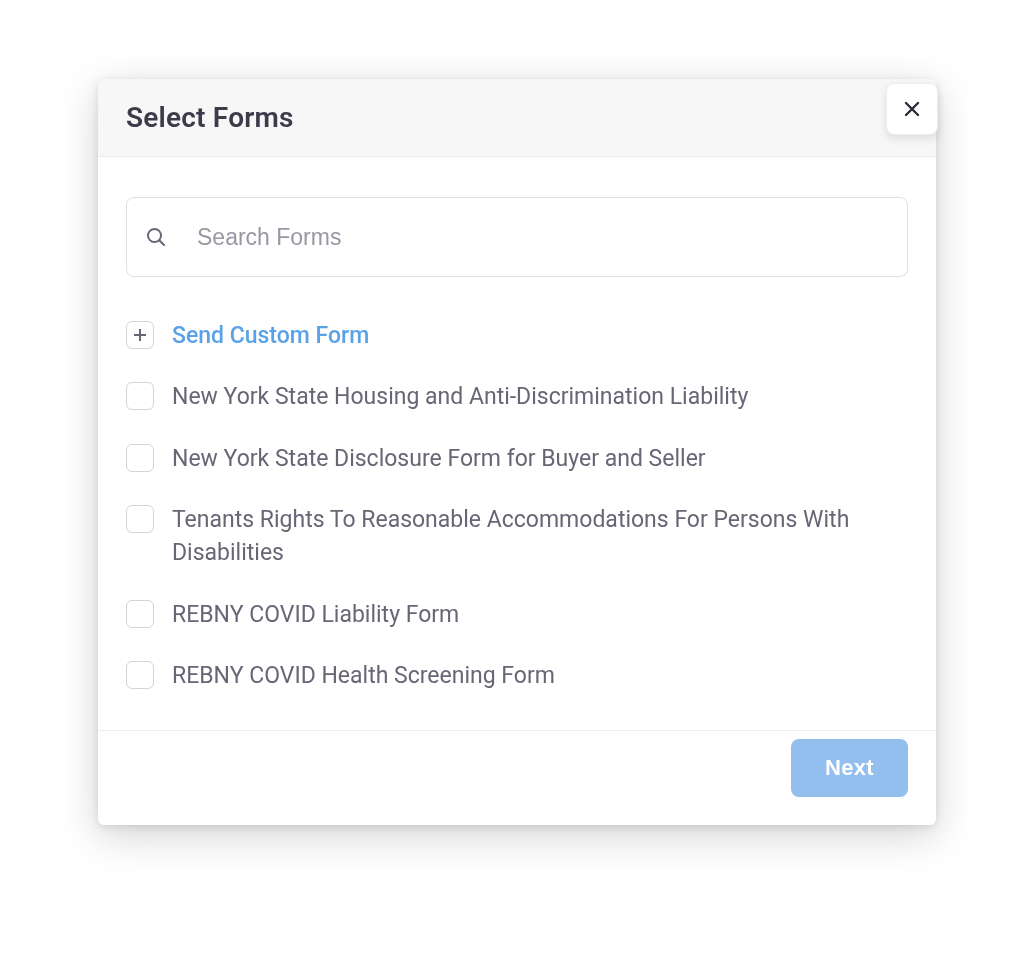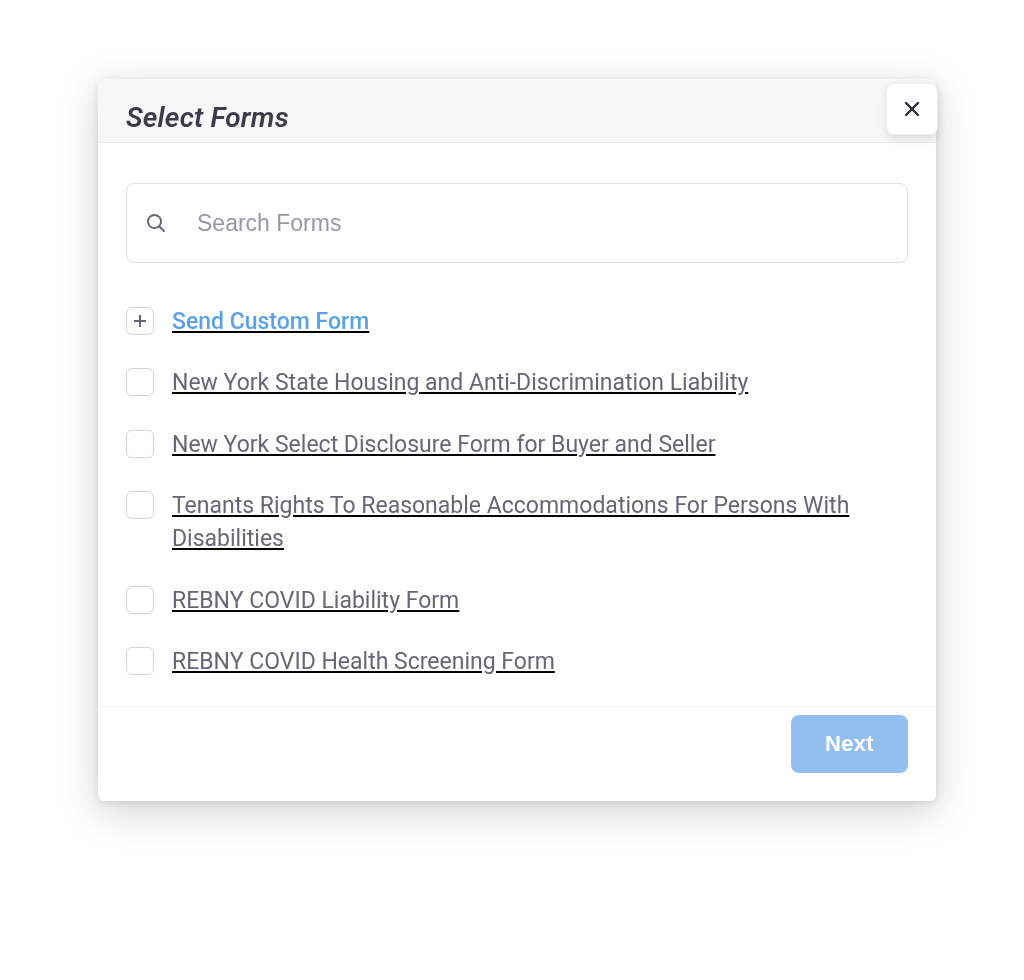--- a/index.html
+++ b/index.html
@@ -18,22 +18,21 @@
     width: 838px;
     background: #ffffff;
     border-radius: 6px;
     box-shadow: 0 10px 40px rgba(0,0,0,0.18), 0 2px 8px rgba(0,0,0,0.10);
   }
   .modal-header {
     position: relative;
     background: #f7f7f8;
     border-bottom: 1px solid #eceaee;
     border-radius: 6px 6px 0 0;
-    padding: 22px 28px 8px 28px;
-    font-style: italic;
+    padding: 22px 28px 22px 28px;
   }
   .modal-title {
     font-size: 28px;
     font-weight: 600;
     color: #3f3a4a;
     letter-spacing: 0.2px;
   }
   .close-btn {
     position: absolute;
     top: 4px;
@@ -76,23 +75,22 @@
     color: #9a96a3;
   }
   .list {
     margin-top: 42px;
   }
   .row {
     display: flex;
     align-items: flex-start;
     gap: 18px;
     margin-bottom: 28px;
-    text-decoration: underline;
-  }
-  .row:last-child { margin-bottom: 4px; }
+  }
+  .row:last-child { margin-bottom: 14px; }
   .box {
     flex-shrink: 0;
     width: 28px;
     height: 28px;
     border: 1.5px solid #d5d3da;
     border-radius: 6px;
     background: #ffffff;
     display: flex;
     align-items: center;
     justify-content: center;
@@ -165,21 +163,21 @@
         <div class="label link">Send Custom Form</div>
       </div>
 
       <div class="row">
         <div class="box"></div>
         <div class="label">New York State Housing and Anti-Discrimination Liability</div>
       </div>
 
       <div class="row">
         <div class="box"></div>
-        <div class="label">New York Select Disclosure Form for Buyer and Seller</div>
+        <div class="label">New York State Disclosure Form for Buyer and Seller</div>
       </div>
 
 
       <div class="row">
         <div class="box"></div>
         <div class="label">Tenants Rights To Reasonable Accommodations For Persons With Disabilities</div>
       </div>
 
       <div class="row">
         <div class="box"></div>

